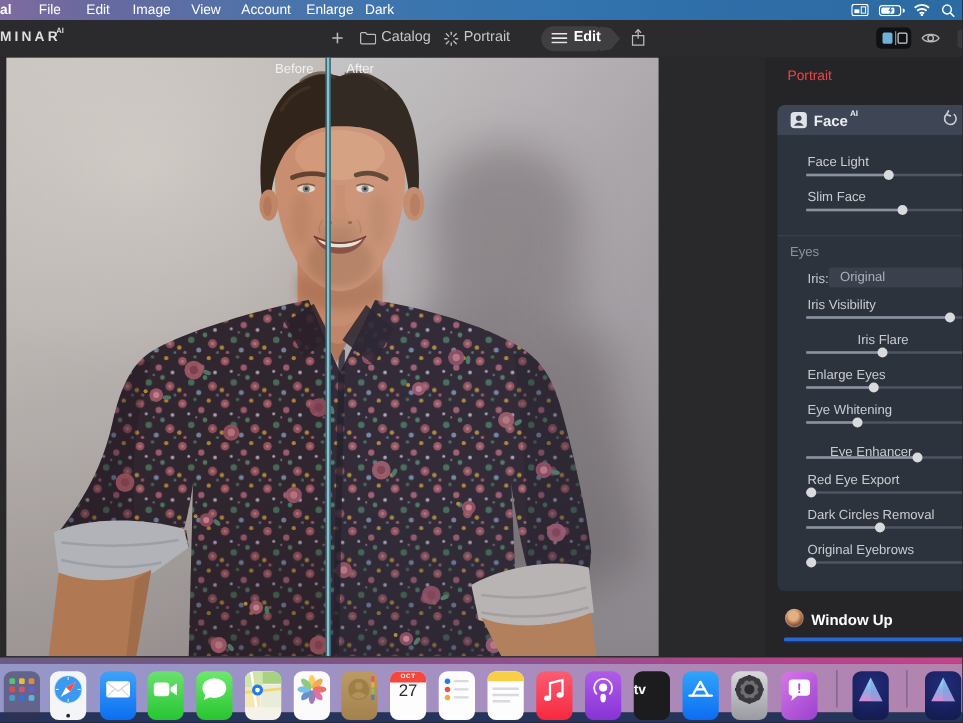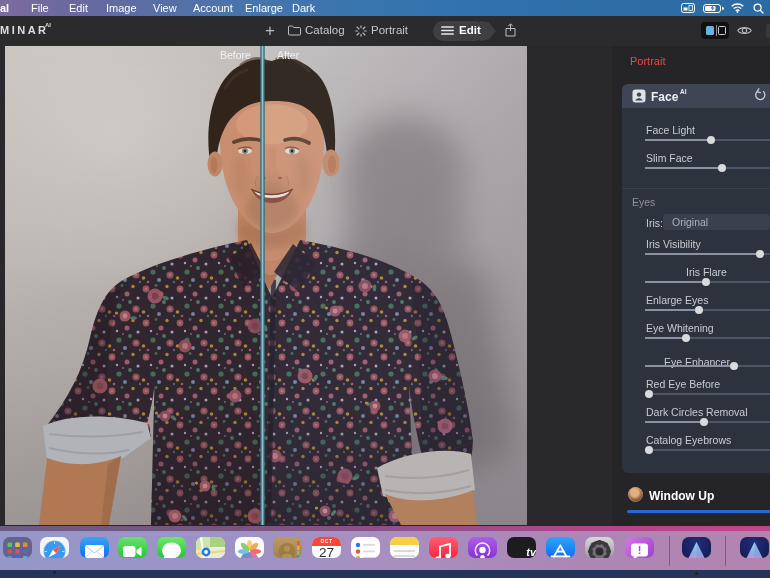--- a/index.html
+++ b/index.html
@@ -34,21 +34,21 @@
   #eyessep { left:622px; top:188px; width:148px; height:1px; background:#3a404a; }
   #irisbox { left:663px; top:214px; width:107px; height:16px; background:#3a414c; border-radius:3px; color:#aab0b8; font-size:10.5px; padding:2px 0 0 9px;}
   #bluebar { left:627px; top:510px; width:143px; height:3px; background:#2b67cf; border-radius:2px 0 0 2px; box-shadow:0 1.5px 0 #1b2c4e; }
 
   
   #wallstrip { left:0; top:526px; width:770px; height:5px;
      background:linear-gradient(to right,#6a5c84 0%,#77557f 30%,#92508b 55%,#b44489 80%,#c24589 100%); }
   #dock { left:0; top:531px; width:770px; height:39px;
      background:linear-gradient(to right,#9597c9,#9b93c6,#a78fc0,#ac86b6,#b383ae); }
   #navy { left:0; top:570px; width:770px; height:8px; background:#24345a; }
-  .dicon { position:absolute; top:537px; width:29px; height:21px; border-radius:7px; overflow:hidden; }
+  .dicon { position:absolute; top:537px; width:29px; height:39px; border-radius:7px; overflow:hidden; }
   .dsep { position:absolute; top:536px; width:1px; height:30px; background:rgba(70,55,95,0.5); }
   .ddot { position:absolute; top:571px; width:3px; height:3px; border-radius:50%; background:#222; }
 </style>
 </head>
 <body>
 <div id="stage">
 
   <div id="menubar" class="abs">
     <span class="mitem" style="left:0px;font-weight:700;">al</span>
     <span class="mitem" style="left:31px;">File</span>
@@ -437,29 +437,29 @@
     <div class="trackfill" style="top:309px;width:54px;"></div>
     <div class="knob" style="left:695px;top:306px;"></div>
   <span class="slbl" style="left:646px;top:322px;">Eye Whitening</span>
   <div class="track" style="top:337px;"></div>
     <div class="trackfill" style="top:337px;width:41px;"></div>
     <div class="knob" style="left:682px;top:334px;"></div>
   <span class="slbl" style="left:646px;top:356px;margin-left:18px;">Eye Enhancer</span>
   <div class="track" style="top:365px;"></div>
     <div class="trackfill" style="top:365px;width:89px;"></div>
     <div class="knob" style="left:730px;top:362px;"></div>
-  <span class="slbl" style="left:646px;top:378px;">Red Eye Before</span>
+  <span class="slbl" style="left:646px;top:378px;">Red Eye Export</span>
   <div class="track" style="top:393px;"></div>
     <div class="trackfill" style="top:393px;width:4px;"></div>
     <div class="knob" style="left:645px;top:390px;"></div>
   <span class="slbl" style="left:646px;top:406px;">Dark Circles Removal</span>
   <div class="track" style="top:421px;"></div>
     <div class="trackfill" style="top:421px;width:59px;"></div>
     <div class="knob" style="left:700px;top:418px;"></div>
-  <span class="slbl" style="left:646px;top:434px;">Catalog Eyebrows</span>
+  <span class="slbl" style="left:646px;top:434px;">Original Eyebrows</span>
   <div class="track" style="top:449px;"></div>
     <div class="trackfill" style="top:449px;width:4px;"></div>
     <div class="knob" style="left:645px;top:446px;"></div>
 
   <div class="abs" style="left:628px;top:487px;width:15px;height:15px;border-radius:50%;background:radial-gradient(circle at 45% 38%, #e2b183 0 30%, #b97e52 45%, #6b4230 70%, #332520 100%);box-shadow:0 0 0 1px rgba(255,255,255,0.25) inset;"></div>
   <span class="abs" style="left:649px;top:489px;color:#fff;font-size:12px;font-weight:700;">Window Up</span>
   <div id="bluebar" class="abs"></div>
 
   <div id="wallstrip" class="abs"></div>
   <div id="dock" class="abs"></div>
@@ -608,21 +608,21 @@
 
   <div class="dicon" style="left:468px;background:linear-gradient(#b05ce8,#8733d6);">
     <svg width="29" height="29">
         <circle cx="14.5" cy="13" r="3.2" fill="#fff"></circle>
         <path d="M9.5 18.5 a7.2 7.2 0 1 1 10 0" fill="none" stroke="#fff" stroke-width="1.5" opacity="0.9"></path>
         <path d="M12.5 23 q-1 -5 2 -5 t2 5 q-0.5 2 -2 2 t-2 -2z" fill="#fff"></path>
       </svg>
   </div>
 
   <div class="dicon" style="left:507px;background:#1c1c1e;">
-    <div class="abs" style="left:0;top:9px;width:29px;text-align:right;color:#fff;font-size:11px;font-weight:700;font-style:italic;">tv</div>
+    <div class="abs" style="left:0;top:9px;width:29px;text-align:left;color:#fff;font-size:11px;font-weight:700;">tv</div>
   </div>
 
   <div class="dicon" style="left:546px;background:linear-gradient(#30a4fb,#0c6df2);">
     <svg width="29" height="29">
         <g stroke="#fff" stroke-width="1.8" stroke-linecap="round">
           <line x1="8" y1="19.5" x2="14.2" y2="8.5"></line>
           <line x1="20.5" y1="19.5" x2="14.3" y2="8.5"></line>
           <line x1="5.5" y1="19.5" x2="23.5" y2="19.5"></line>
           <line x1="11" y1="14.5" x2="17.6" y2="14.5"></line>
         </g>

